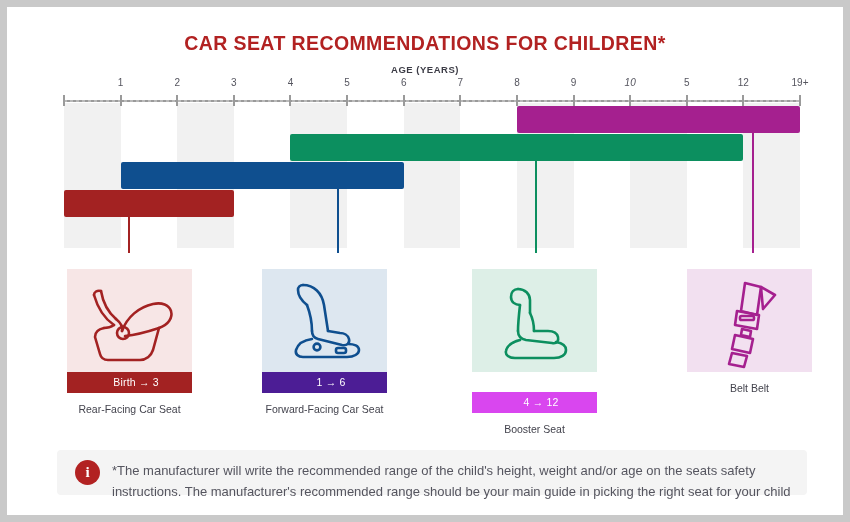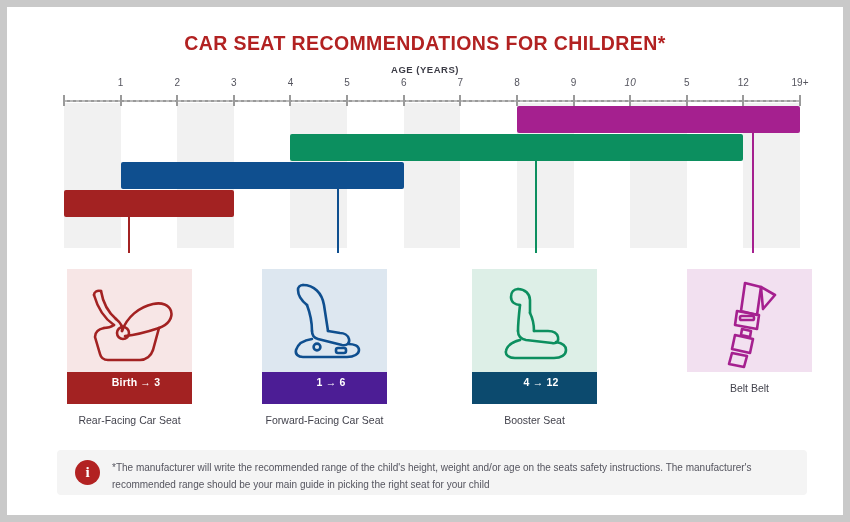--- a/index.html
+++ b/index.html
@@ -124,25 +124,25 @@
     top: 0;
     width: 125px;
     text-align: center;
   }
   .card-art {
     height: 103px;
     position: relative;
   }
   .card-art svg { position: absolute; left: 0; top: 0; }
   .card-band {
-    height: 32px;
+    height: 21px;
     line-height: 21px;
     color: #ffffff;
     font-size: 10.5px;
-    font-weight: bold;
+    font-weight: normal;
     letter-spacing: 0.2px;
     padding-left: 13px;
   }
   .card-caption {
     margin-top: 10px;
     font-size: 10.5px;
     color: #43434d;
   }
 
   
@@ -168,21 +168,21 @@
     font-weight: bold;
     font-family: "Liberation Serif", serif;
     text-align: center;
     line-height: 25px;
   }
   #footnote-text {
     position: absolute;
     left: 55px;
     top: 10px;
     width: 680px;
-    font-size: 10px;
+    font-size: 13px;
     line-height: 1.65;
     color: #55555f;
   }
 </style>
 </head>
 <body>
 
 <div id="infographic">
 
   <div id="title">CAR SEAT RECOMMENDATIONS FOR CHILDREN*</div>
@@ -288,21 +288,21 @@
        <path d="M46 20 C42 20 39 23 39 28 C39 33 43 36 48 36"></path>
        <path d="M46 20 C53 20 58 25 58 31 L58 44"></path>
        <path d="M48 36 C47 45 46 54 46 62"></path>
        <path d="M58 44 C61 50 62 56 62 62"></path>
        <path d="M46 62 C46 67 49 70 54 71 L80 74
                 C85 75 87 72 86 68 C85 64 81 62 76 62 L62 62"></path>
        <path d="M48 71 C40 73 35 77 34 82 C33 86 37 89 43 89 L82 89
                 C89 89 94 86 94 81 C94 77 90 74 84 73"></path>
      </svg>
         </div>
-        <div class="card-band" style="background: #0c4a6e;">4 → 12</div>
+        <div class="card-band" style="background: #d946ef; margin-top: 20px;">4 → 12</div>
         <div class="card-caption">Booster Seat</div>
       </div>
       <div class="card" style="left: 630px;">
         <div class="card-art" style="background: rgb(242, 224, 240);">
           <svg width="125" height="103" viewBox="0 0 125 103" fill="none" stroke="#a5208f" stroke-width="2.6" stroke-linejoin="round" stroke-linecap="round">
        <path d="M58 14 L74 18 L70 46 L54 42 Z"></path>
        <path d="M74 18 L88 26 L76 40 Z"></path>
        <path d="M50 42 L72 46 L70 60 L48 56 Z"></path>
        <rect x="53" y="47" width="14" height="4" rx="1.6"></rect>
        <path d="M55 60 L64 62 L63 68 L54 66 Z"></path>

